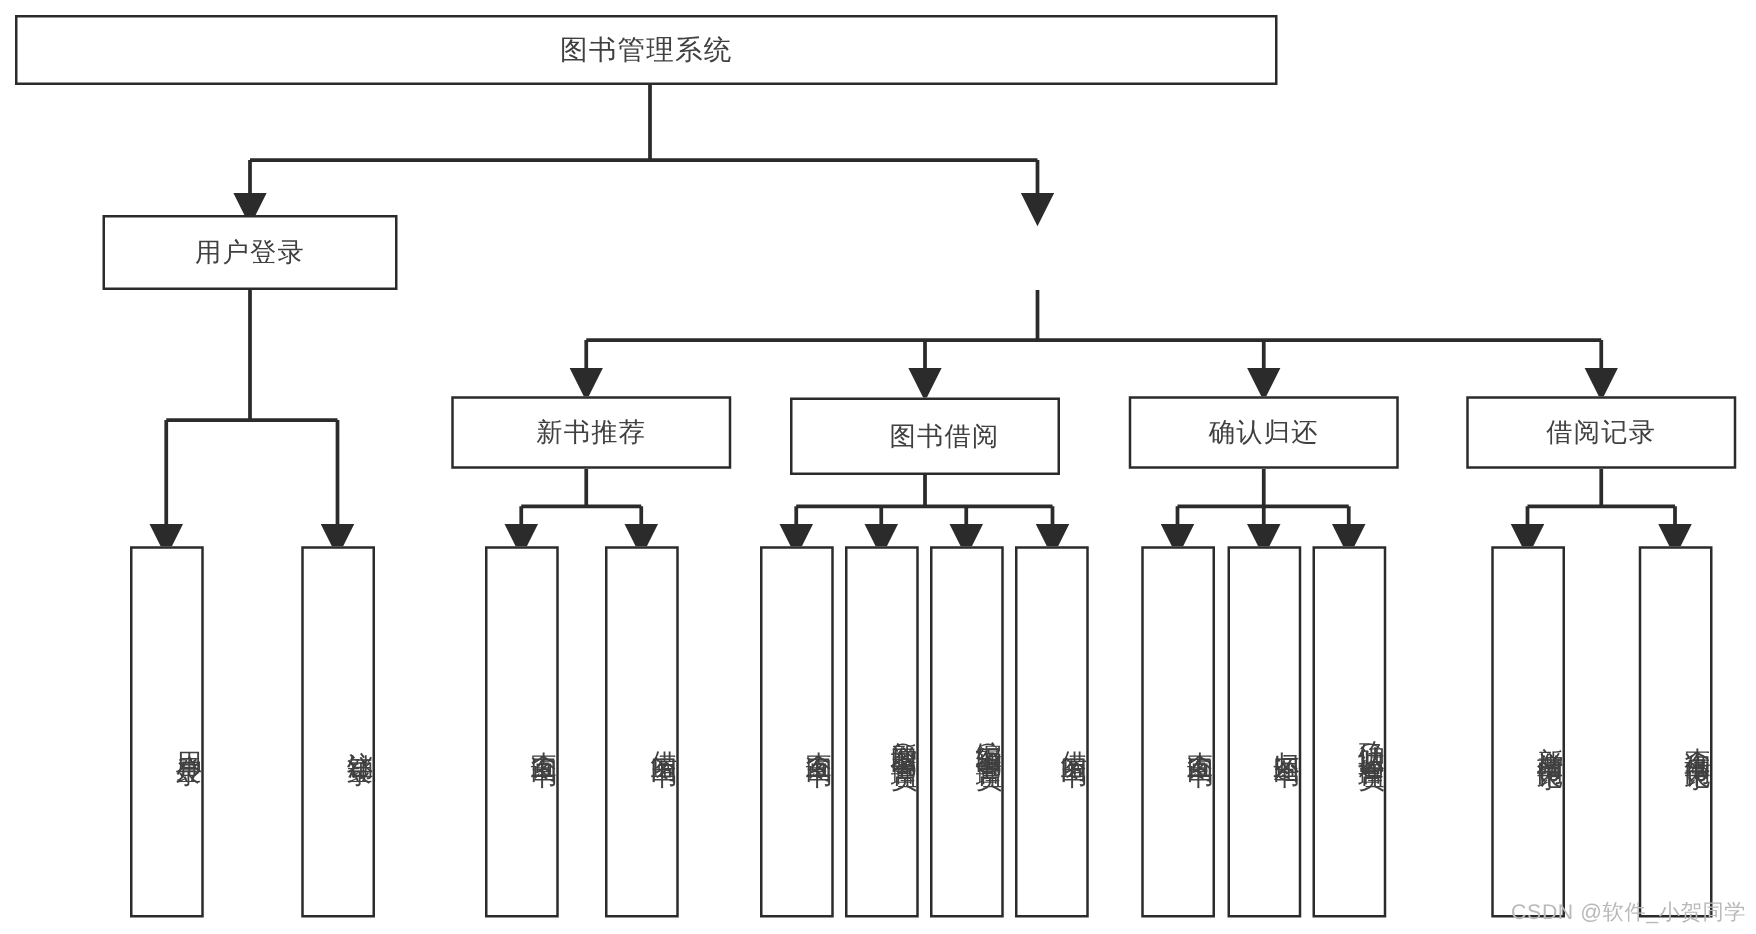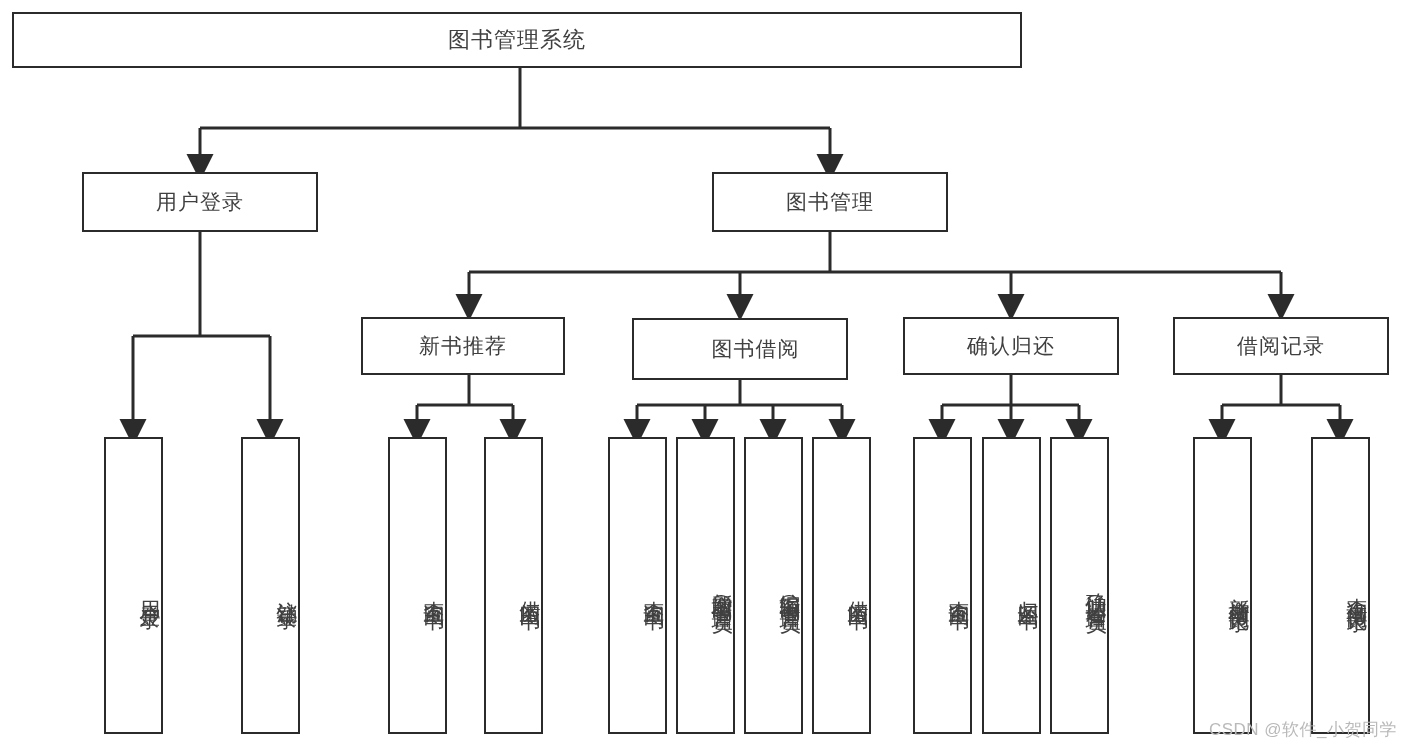--- a/index.html
+++ b/index.html
@@ -121,25 +121,22 @@
     </g>
   </svg>
 
   <div class="node horizontal root" style="left:12px; top:12px; width:1010px; height:56px;">
     <span>图书管理系统</span>
   </div>
 
   <div class="node horizontal" style="left:82px; top:172px; width:236px; height:60px;">
     <span>用户登录</span>
   </div>
-  <div class="node horizontal" style="left:712px; top:172px; width:236px; height:60px;">
-    <span>图书管理</span>
-  </div>
 
-  <div class="node horizontal" style="left:361px; top:317px; width:204px; height:58px;">
+  <div class="node horizontal" style="left:361px; top:317px; width:224px; height:58px;">
     <span>新书推荐</span>
   </div>
   <div class="node horizontal" style="left:632px; top:318px; width:216px; height:62px;padding-left:31px;">
     <span>图书借阅</span>
   </div>
   <div class="node horizontal" style="left:903px; top:317px; width:216px; height:58px;">
     <span>确认归还</span>
   </div>
   <div class="node horizontal" style="left:1173px; top:317px; width:216px; height:58px;">
     <span>借阅记录</span>

